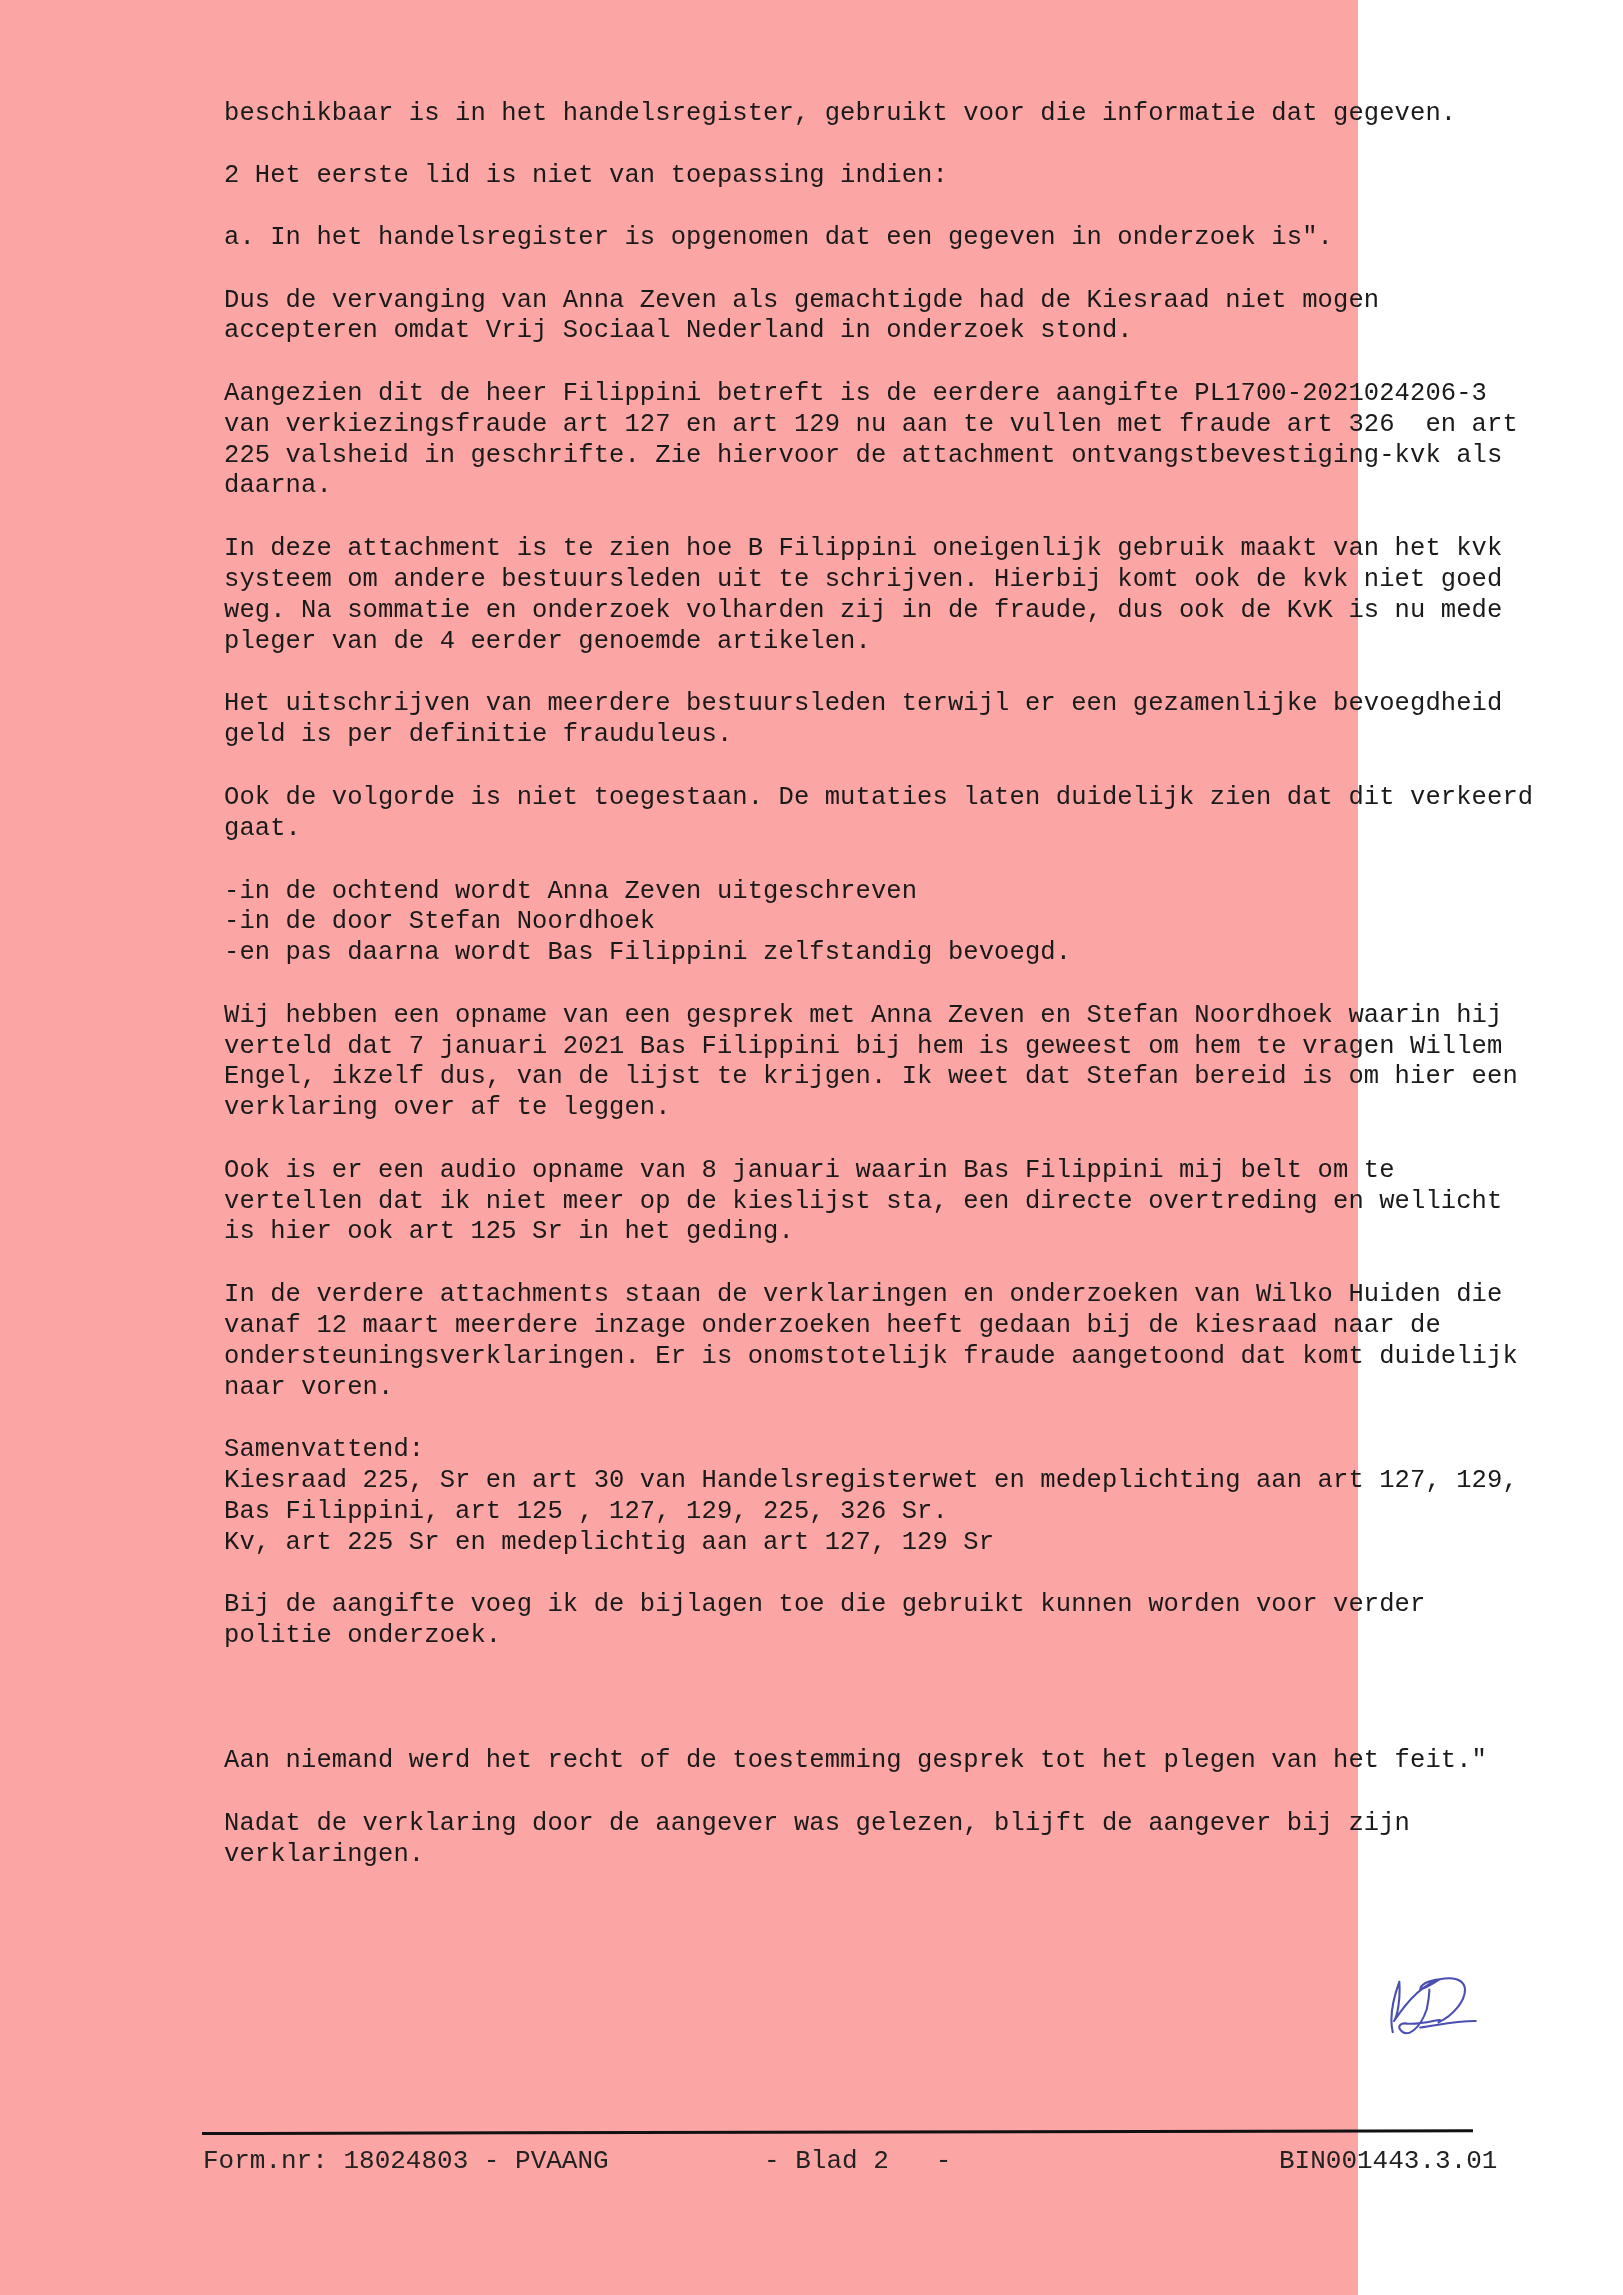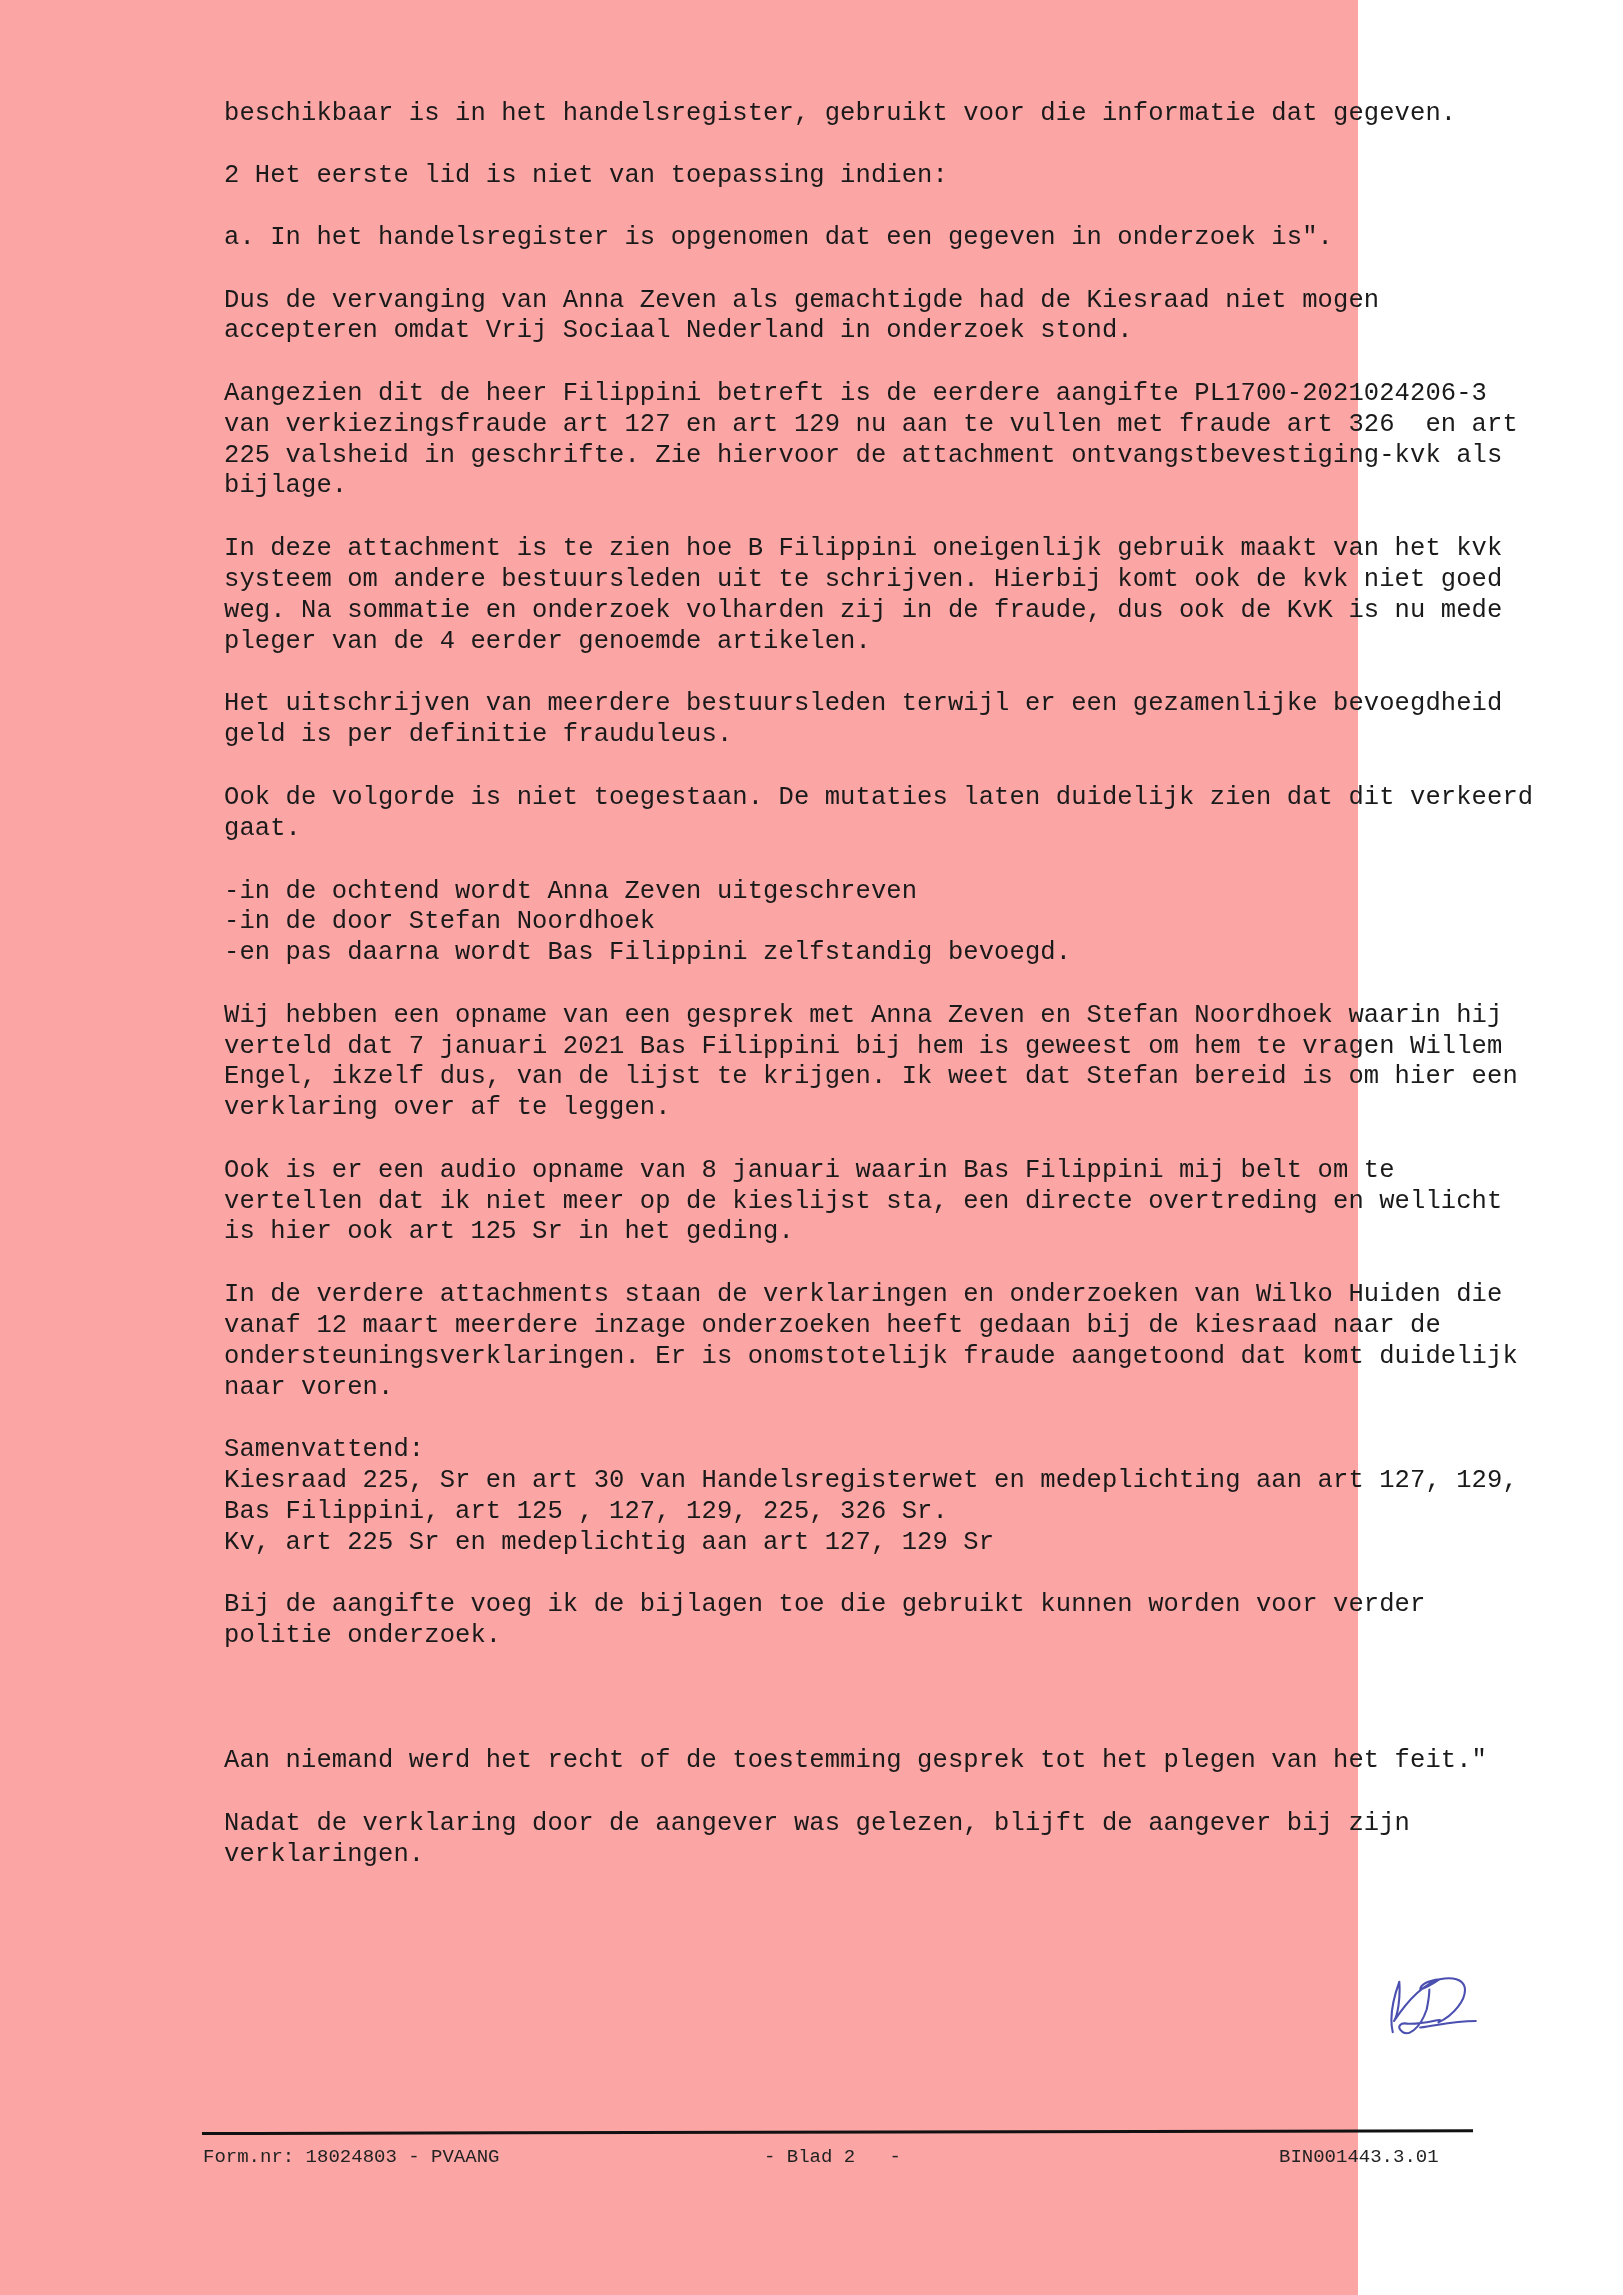--- a/index.html
+++ b/index.html
@@ -22,40 +22,40 @@
     width: 1271px;
     height: 3.3px;
     background: #111;
     transform: rotate(-0.12deg);
     transform-origin: left center;
   }
   .footer {
     position: absolute;
     top: 2146px;
     font-family: "Liberation Mono", "DejaVu Sans Mono", monospace;
-    font-size: 19px;
+    font-size: 26px;
     color: #222;
     white-space: pre;
   }
   .signature { position: absolute; left: 1381px; top: 1970px; width: 98px; height: 72px; }
 </style>
 </head>
 <body>
 
 <div class="page">
   <div id="lines">
       <div class="line" style="top: 98px;">beschikbaar is in het handelsregister, gebruikt voor die informatie dat gegeven.</div>
       <div class="line" style="top: 160px;">2 Het eerste lid is niet van toepassing indien:</div>
       <div class="line" style="top: 222px;">a. In het handelsregister is opgenomen dat een gegeven in onderzoek is".</div>
       <div class="line" style="top: 285px;">Dus de vervanging van Anna Zeven als gemachtigde had de Kiesraad niet mogen</div>
       <div class="line" style="top: 315px;">accepteren omdat Vrij Sociaal Nederland in onderzoek stond.</div>
       <div class="line" style="top: 378px;">Aangezien dit de heer Filippini betreft is de eerdere aangifte PL1700-2021024206-3</div>
       <div class="line" style="top: 409px;">van verkiezingsfraude art 127 en art 129 nu aan te vullen met fraude art 326  en art</div>
       <div class="line" style="top: 440px;">225 valsheid in geschrifte. Zie hiervoor de attachment ontvangstbevestiging-kvk als</div>
-      <div class="line" style="top: 470px;">bijlage.</div>
+      <div class="line" style="top: 470px;">daarna.</div>
       <div class="line" style="top: 533px;">In deze attachment is te zien hoe B Filippini oneigenlijk gebruik maakt van het kvk</div>
       <div class="line" style="top: 564px;">systeem om andere bestuursleden uit te schrijven. Hierbij komt ook de kvk niet goed</div>
       <div class="line" style="top: 595px;">weg. Na sommatie en onderzoek volharden zij in de fraude, dus ook de KvK is nu mede</div>
       <div class="line" style="top: 626px;">pleger van de 4 eerder genoemde artikelen.</div>
       <div class="line" style="top: 688px;">Het uitschrijven van meerdere bestuursleden terwijl er een gezamenlijke bevoegdheid</div>
       <div class="line" style="top: 719px;">geld is per definitie frauduleus.</div>
       <div class="line" style="top: 782px;">Ook de volgorde is niet toegestaan. De mutaties laten duidelijk zien dat dit verkeerd</div>
       <div class="line" style="top: 813px;">gaat.</div>
       <div class="line" style="top: 876px;">-in de ochtend wordt Anna Zeven uitgeschreven</div>
       <div class="line" style="top: 906px;">-in de door Stefan Noordhoek</div>

